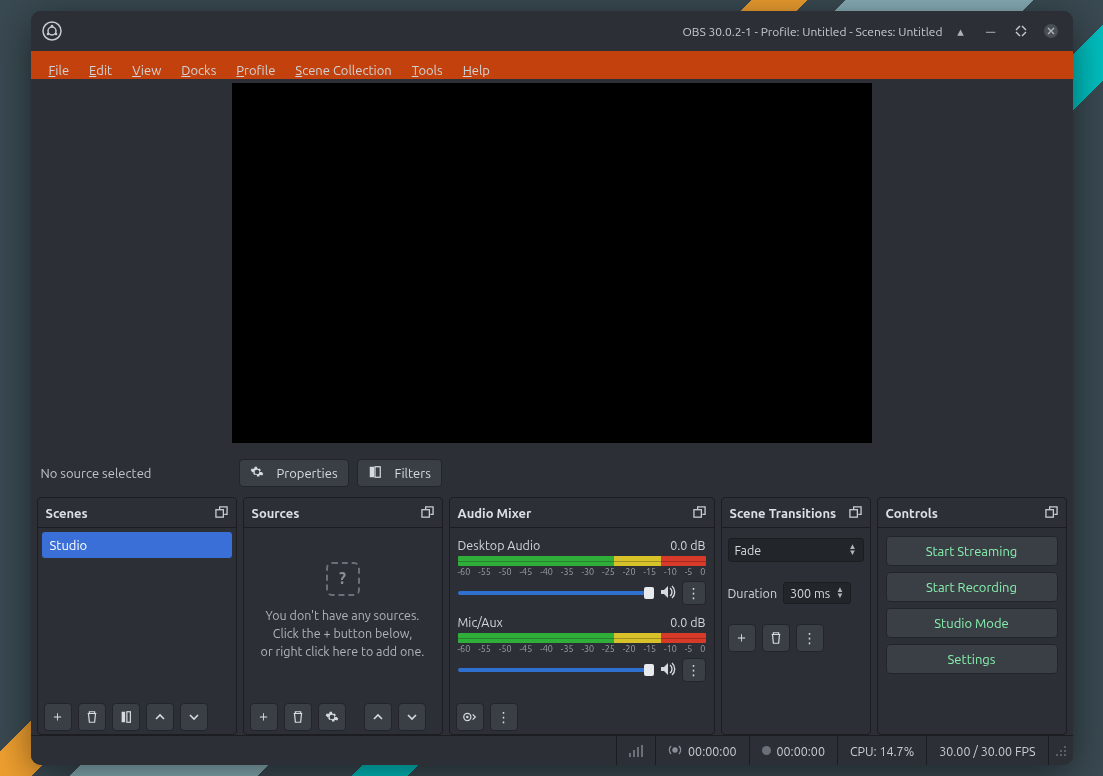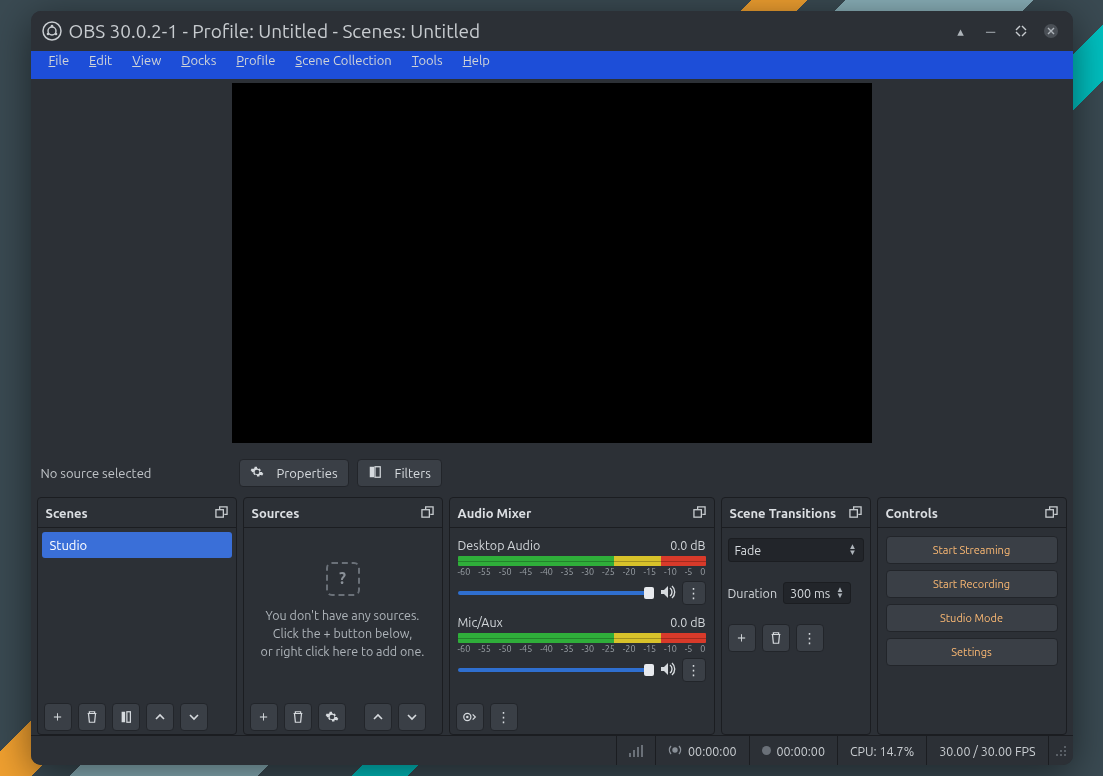--- a/index.html
+++ b/index.html
@@ -22,25 +22,25 @@
     color:#d0d4d8;
     font-size:13px;
     position:relative;
   }
   .titlebar {
     height:40px; display:flex; align-items:center;
     background:#2c3036; border-radius:10px 10px 0 0;
     padding:0 10px;
   }
   .titlebar .app-icon { width:22px; height:22px; margin-right:6px; display:flex;align-items:center;justify-content:center;}
-  .titlebar .title { flex:1; text-align:left; color:#c8ccd0; font-size:19px;}
+  .titlebar .title { flex:1; text-align:right; color:#c8ccd0; font-size:12px;}
   .titlebar .win-btn { width:24px; height:24px; margin-left:6px; display:flex;align-items:center;justify-content:center; color:#aeb4ba; cursor:pointer;}
   .menubar {
-    height:28px; display:flex; align-items:flex-start; gap:4px; padding:0 10px;
-    background:#1d4ed8;
+    height:28px; display:flex; align-items:flex-end; gap:4px; padding:0 10px;
+    background:#c2410c;
   }
   .menubar .menu-item { padding:2px 8px; cursor:pointer; color:#d0d4d8;}
   .menubar .menu-item .ul { text-decoration:underline; }
   .preview-area {
     flex:0 0 370px; display:flex; justify-content:center; align-items:flex-start;
     background:#2c3036; padding-top:4px;
   }
   .preview { width:640px; height:360px; background:#000; }
   .src-bar {
     height:48px; display:flex; align-items:center; gap:8px; padding:0 10px;
@@ -87,21 +87,21 @@
   .meter::after{content:"";position:absolute;inset:0;top:50%;height:1px;background:rgba(0,0,0,.25);}
   .ticks { display:flex; justify-content:space-between; font-size:9px; color:#9aa0a6; margin-top:1px;}
   .slider-row { display:flex; align-items:center; gap:6px; margin-top:4px;}
   .slider { flex:1; height:4px; background:#2f6fd0; border-radius:2px; position:relative;}
   .slider .thumb { position:absolute; right:0; top:-4px; width:10px;height:12px;background:#e8eaee;border-radius:2px;}
   .trans-select { display:flex; align-items:center; gap:4px; margin:6px 2px;}
   .trans-select .sel { flex:1; background:#22252a; border:1px solid #1b1d21; border-radius:3px; padding:4px 6px; color:#d6dade; font-size:12.5px; display:flex; justify-content:space-between; align-items:center;}
   .dur-row {display:flex; align-items:center; gap:6px; margin:20px 2px; font-size:12.5px;}
   .dur-row .spin { background:#22252a; border:1px solid #1b1d21; border-radius:3px; padding:3px 6px; color:#d6dade; width:68px; display:flex; justify-content:space-between; align-items:center;}
   .controls .panel-body { display:flex; flex-direction:column; gap:6px; padding:8px;}
-  .ctl-btn { background:#3a3f46; border:1px solid #22252a; border-radius:4px; text-align:center; padding:7px 0; cursor:pointer; color:#fdba74; font-size:11px;}
+  .ctl-btn { background:#3a3f46; border:1px solid #22252a; border-radius:4px; text-align:center; padding:7px 0; cursor:pointer; color:#86efac; font-size:13px;}
   .statusbar {
     height:30px; display:flex; align-items:center; justify-content:flex-end;
     gap:0; padding:0 0 0 10px; border-top:1px solid #1b1d21; color:#c8ccd0; font-size:12.5px;
     background:#2c3036; border-radius:0 0 10px 10px;
   }
   .status-seg { padding:0 12px; border-left:1px solid #1b1d21; height:100%; display:flex; align-items:center; gap:6px;justify-content:space-between;}
   .dot { width:9px;height:9px;border-radius:50%; background:#6a7078; display:inline-block;}
   .bars-icon svg, .pop-icon svg, .gear-icon svg { display:block;}
   .spin-arrows { display:flex; flex-direction:column; line-height:6px; color:#aeb4ba; font-size:8px; margin-left:4px;}
 </style>

